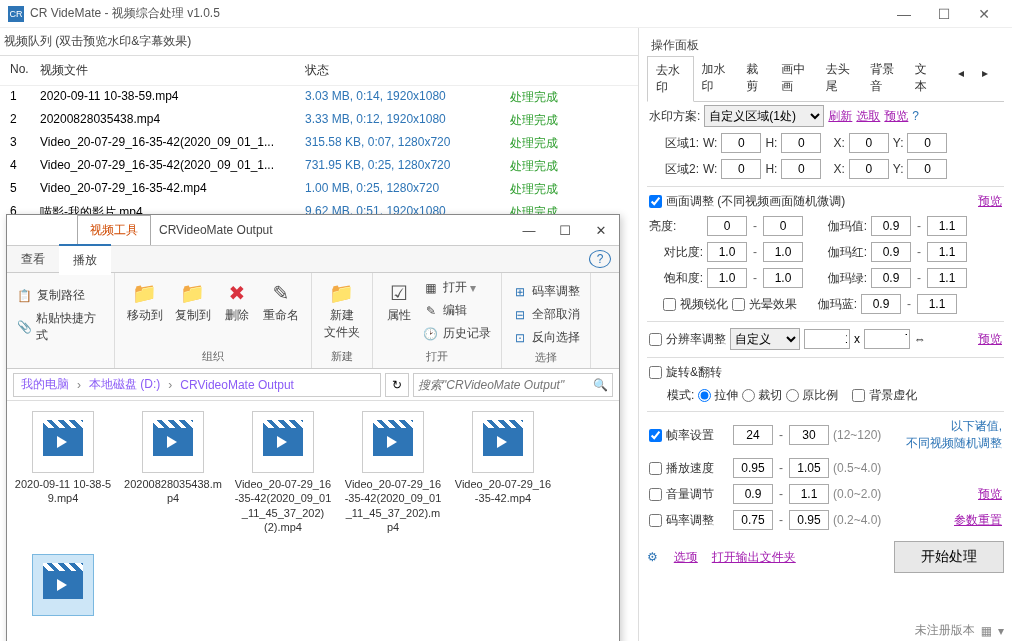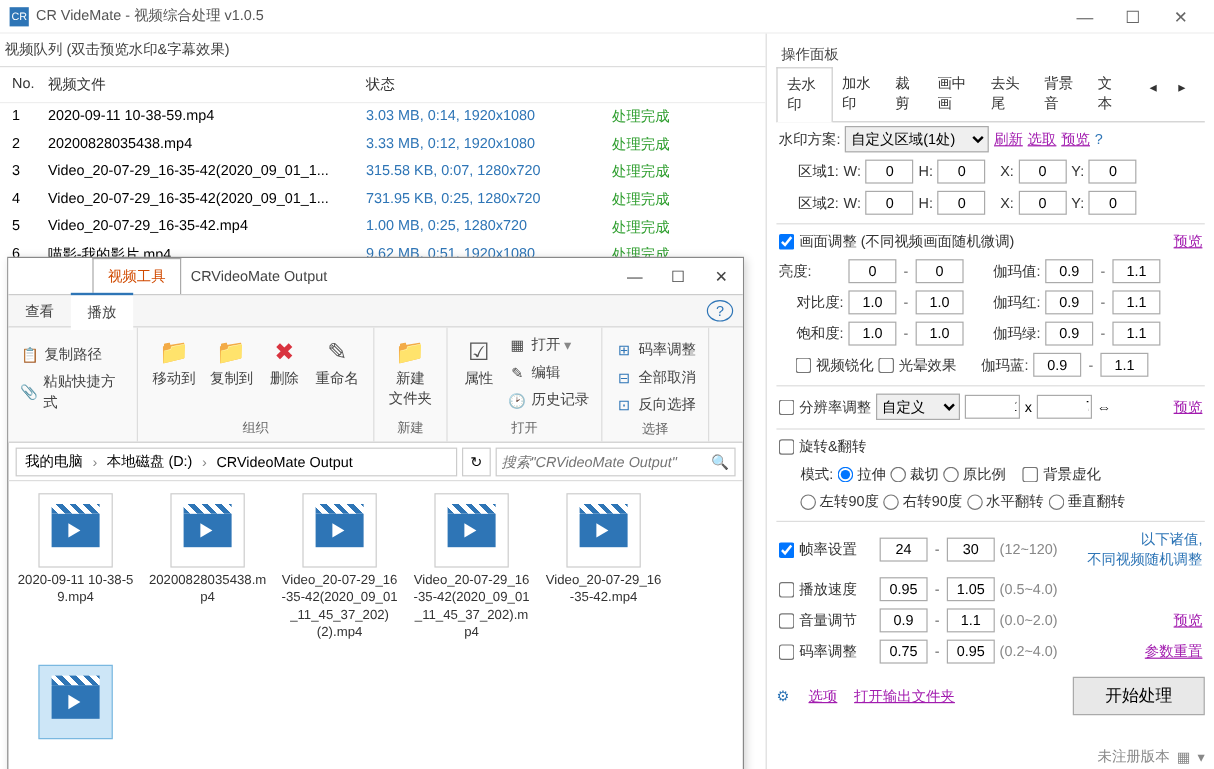--- a/index.html
+++ b/index.html
@@ -38,21 +38,21 @@
 .ribbon-group { border-right: 1px solid #ddd; padding: 4px 6px; display: flex; flex-direction: column; justify-content: space-between; }
 .ribbon-group .label { text-align: center; color: #666; font-size: 11px; margin-top: 2px; }
 .ribbon-items { display: flex; align-items: flex-start; }
 .ribbon-btn { display: flex; flex-direction: column; align-items: center; padding: 2px 6px; cursor: pointer; color: #444; min-width: 40px; }
 .ribbon-btn .ico { width: 28px; height: 28px; display: flex; align-items: center; justify-content: center; font-size: 20px; }
 .ribbon-sm { display: flex; align-items: center; padding: 2px 4px; cursor: pointer; color: #444; }
 .ribbon-sm .ico { width: 16px; height: 16px; margin-right: 4px; display: inline-flex; align-items: center; justify-content: center; }
 .ribbon-col { display: flex; flex-direction: column; gap: 2px; }
 .addr-bar { height: 32px; display: flex; align-items: center; padding: 3px 6px; gap: 4px; border-bottom: 1px solid #ddd; }
 .breadcrumb { flex: 1; border: 1px solid #ccc; height: 24px; display: flex; align-items: center; padding: 0 4px; gap: 2px; }
-.breadcrumb span { color: #000000; padding: 0 3px; }
+.breadcrumb span { color: #8b5cf6; padding: 0 3px; }
 .breadcrumb .sep { color: #888; }
 .addr-bar .refresh { width: 24px; height: 24px; border: 1px solid #ccc; display: flex; align-items: center; justify-content: center; cursor: pointer; }
 .searchbox { width: 200px; height: 24px; border: 1px solid #ccc; display: flex; align-items: center; padding: 0 4px; color: #888; }
 .searchbox input { border: none; outline: none; flex: 1; color: #888; font-style: italic; }
 .file-grid { display: flex; flex-wrap: wrap; padding: 10px 6px; gap: 20px 10px; }
 .file-item { width: 100px; display: flex; flex-direction: column; align-items: center; text-align: center; cursor: pointer; }
 .file-item .thumb { width: 62px; height: 62px; border: 1px solid #ccc; background: #fff; display: flex; align-items: center; justify-content: center; position: relative; }
 .file-item .thumb.selected { background: #cde6f7; border-color: #7ab8e0; }
 .clapper { width: 40px; height: 28px; background: #2e75b6; position: relative; }
 .clapper::before { content: ''; position: absolute; top: -8px; left: 0; width: 40px; height: 8px; background: repeating-linear-gradient(45deg,#2e75b6 0 4px,#fff 4px 8px); }
@@ -447,38 +447,20 @@
         </label>
       <label class="radio">
           <input type="radio" name="m" style="">
           <span>原比例</span>
         </label>
       <label class="checkbox" style="margin-left:10px">
           <input type="checkbox" style="">
           <span>背景虚化</span>
         </label>
     </div>
-    <div class="form-row" style="padding-left:20px">
-      <label class="radio">
-          <input type="radio" name="r" style="">
-          <span>左转90度</span>
-        </label>
-      <label class="radio">
-          <input type="radio" name="r" style="">
-          <span>右转90度</span>
-        </label>
-      <label class="radio">
-          <input type="radio" name="r" style="">
-          <span>水平翻转</span>
-        </label>
-      <label class="radio">
-          <input type="radio" name="r" style="">
-          <span>垂直翻转</span>
-        </label>
-    </div>
 
     <div class="form-row" style="border-top:1px solid #ddd;margin-top:4px;padding-top:6px">
       <label class="checkbox" style="width:80px">
           <input type="checkbox" checked="" style="">
           <span>帧率设置</span>
         </label>
       <input type="text" value="24" style="">
         <span class="sep-dash">-</span>
       <input type="text" value="30" style="">
       <span class="hint">(12~120)</span>

